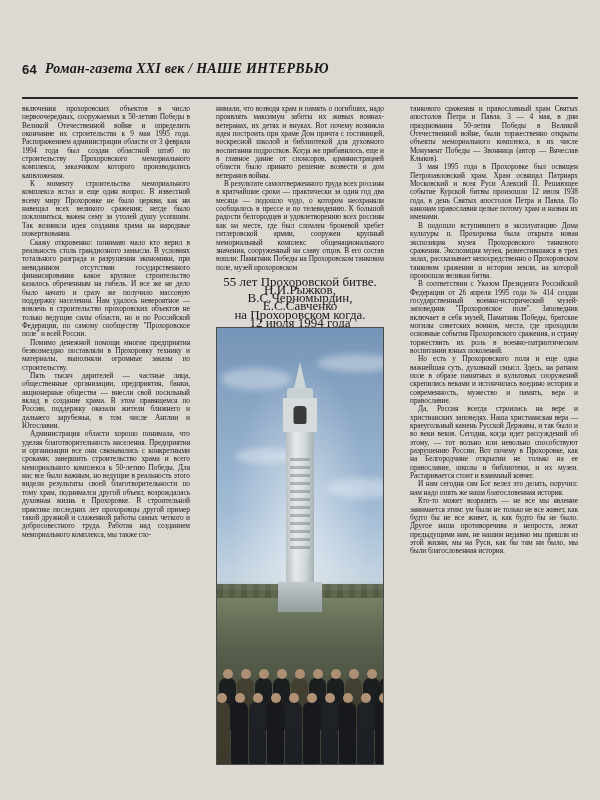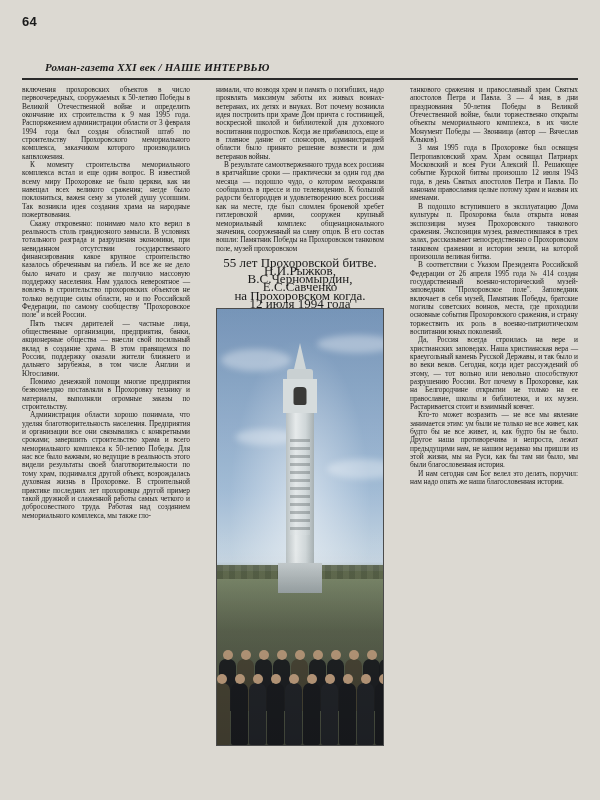--- a/index.html
+++ b/index.html
@@ -20,37 +20,37 @@
     position: absolute;
     left: 22px;
     top: 14px;
     width: 556px;
     height: 770px;
   }
 
   
   .header {
     display: flex;
-    align-items: flex-start;
+    align-items: flex-end;
     gap: 8px;
     border-bottom: 2px solid #2a2a2a;
-    padding-bottom: 5px;
+    padding-bottom: 20px;
     margin-bottom: 6px;
   }
   .folio {
     font-family: "Liberation Sans", sans-serif;
     font-weight: bold;
     font-size: 13px;
     letter-spacing: 0.3px;
   }
   .header-title {
     font-family: "Liberation Serif", serif;
     font-style: italic;
     font-weight: bold;
-    font-size: 11px;
+    font-size: 14px;
     letter-spacing: 0.2px;
     margin-top: 47px;
   }
 
   
   .columns {
     display: flex;
     gap: 26px;
     height: 742px;
   }
@@ -218,22 +218,22 @@
       <div class="folio">64</div>
       <div class="header-title">Роман-газета XXI век / НАШЕ ИНТЕРВЬЮ</div>
     </div>
 
     <div class="columns">
 
       <div class="col">
         <p class="noind">включения прохоровских объектов в число первоочередных, сооружаемых к 50-летию Победы в Великой Отечественной войне и определить окончание их строительства к 9 мая 1995 года. Распоряжением администрации области от 3 февраля 1994 года был создан областной штаб по строительству Прохоровского мемориального комплекса, заказчиком которого производились капвложения.</p>
         <p>К моменту строительства мемориального комплекса встал и еще один вопрос. В известной всему миру Прохоровке не было церкви, как ни навещал всех великого сражения; негде было поклониться, важен сему за утолей душу усопшим. Так возникла идея создания храма на народные пожертвования.</p>
         <p>Скажу откровенно: понимаю мало кто верил в реальность столь грандиозного замысла. В условиях тотального разграда и разрушения экономики, при невиданном отсутствии государственного финансирования какое крупное строительство казалось обреченным на гибель. И все же не дело было начато и сразу же получило массовую поддержку населения. Нам удалось невероятное — вовлечь в строительство прохоровских объектов не только ведущие силы области, но и по Российской Федерации, по самому сообществу "Прохоровское поле" и всей России.</p>
+        <p>Помимо денежной помощи многие предприятия безвозмездно поставляли в Прохоровку технику и материалы, выполняли огромные заказы по строительству.</p>
         <p>Пять тысяч дарителей — частные лица, общественные организации, предприятия, банки, акционерные общества — внесли свой посильный вклад в создание храма. В этом правящемся по России, поддержку оказали жители ближнего и дальнего зарубежья, в том числе Англии и Югославии.</p>
-        <p>Помимо денежной помощи многие предприятия безвозмездно поставляли в Прохоровку технику и материалы, выполняли огромные заказы по строительству.</p>
         <p>Администрация области хорошо понимала, что уделяя благотворительность населения. Предприятия и организации все они связывались с конкретными сроками; завершить строительство храма и всего мемориального комплекса к 50-летию Победы. Для нас все было важным, но ведущие в реальность этого видели результаты своей благотворительности по тому храм, поднимался другой объект, возрождалась духовная жизнь в Прохоровке. В строительной практике последних лет прохоровцы другой пример такой дружной и слаженной работы самых четкого и добросовестного труда. Работая над созданием мемориального комплекса, мы также гло-</p>
       </div>
 
       <div class="col">
         <p class="noind">нимали, что возводя храм и память о погибших, надо проявлять максимум заботы их живых воинах-ветеранах, их детях и внуках. Вот почему возникла идея построить при храме Дом причта с гостиницей, воскресной школой и библиотекой для духовного воспитания подростков. Когда же прибавилось, еще и в главное дание от спонсоров, администрацией области было принято решение возвести и дом ветеранов войны.</p>
         <p>В результате самоотверженного труда всех россиян в кратчайшие сроки — практически за один год два месяца — подошло чудо, о котором неохраняли сообщалось в прессе и по телевидению. К большой радости белгородцев и удовлетворению всех россиян как на месте, где был сломлен броневой хребет гитлеровской армии, сооружен крупный мемориальный комплекс общенационального значения, сооруженный на славу отцов. В его состав вошли: Памятник Победы на Прохоровском танковом поле, музей прохоровском</p>
 
         <div class="figure" style="margin-top:6px;">
           <div class="caption">
             <span class="cap-line">55 лет Прохоровской битве.</span>
@@ -326,23 +326,24 @@
                 </div>
             </div>
 
             <div class="photo-shade"></div>
           </div>
         </div>
       </div>
 
       <div class="col">
         <p class="noind">танкового сражения и православный храм Святых апостолов Петра и Павла. 3 — 4 мая, в дни празднования 50-летия Победы в Великой Отечественной войне, были торжественно открыты объекты мемориального комплекса, в их числе Монумент Победы — Звонница (автор — Вячеслав Клыков).</p>
-        <p>3 мая 1995 года в Прохоровке был освящен Петропавловский храм. Храм освящал Патриарх Московский и всея Руси Алексий II. Решающее событие Курской битвы произошло 12 июля 1943 года, в день Святых апостолов Петра и Павла. По канонам православия целые потому храм и назван их именами.</p>
+        <p>3 мая 1995 года в Прохоровке был освящен Петропавловский храм. Храм освящал Патриарх Московский и всея Руси Алексий II. Решающее событие Курской битвы произошло 12 июля 1938 года, в день Святых апостолов Петра и Павла. По канонам православия целые потому храм и назван их именами.</p>
         <p>В подошло вступившего в эксплуатацию Дома культуры п. Прохоровка была открыта новая экспозиция музея Прохоровского танкового сражения. Экспозиция музея, разместившаяся в трех залах, рассказывает непосредственно о Прохоровском танковом сражении и истории земли, на которой произошла великая битва.</p>
         <p>В соответствии с Указом Президента Российской Федерации от 26 апреля 1995 года № 414 создан государственный военно-исторический музей-заповедник "Прохоровское поле". Заповедник включает в себя музей, Памятник Победы, братские могилы советских воинов, места, где проходили основные события Прохоровского сражения, и страну торжествить их роль в военно-патриотическом воспитании юных поколений.</p>
+        <p>Но есть у Прохоровского поля и еще одна важнейшая суть, духовный смысл. Здесь, на ратном поле в образе памятных и культовых сооружений скрепились веками и истончилась воедино история и современность, мужество и память, вера и православие.</p>
         <p>Да, Россия всегда строилась на вере и христианских заповедях. Наша христианская вера — краеугольный камень Русской Державы, и так было и во веки веков. Сегодня, когда идет рассуждений об этому, — тот вольно или невольно способствуют разрушению России. Вот почему в Прохоровке, как на Белгородчине открытии не только на ее православие, школы и библиотеки, и их музеи. Растаривается стоит и взаимный ковчег.</p>
+        <p>И нам сегодня сам Бог велел это делать, поручил: нам надо опять же наша благословенная история.</p>
         <p>Кто-то может возразить — не все мы явление занимается этим: ум были не только не все живет, как будто бы не все живет, и, как будто бы не было. Другое наша противоречива и непроста, лежат предыдущими нам, не нашим недавно мы пришли из этой жизни, мы на Руси, как бы там ни было, мы были благословенная история.</p>
-        <p>И нам сегодня сам Бог велел это делать, поручил: нам надо опять же наша благословенная история.</p>
       </div>
 
     </div>
   </div>
 </div>
 
 </body></html>

